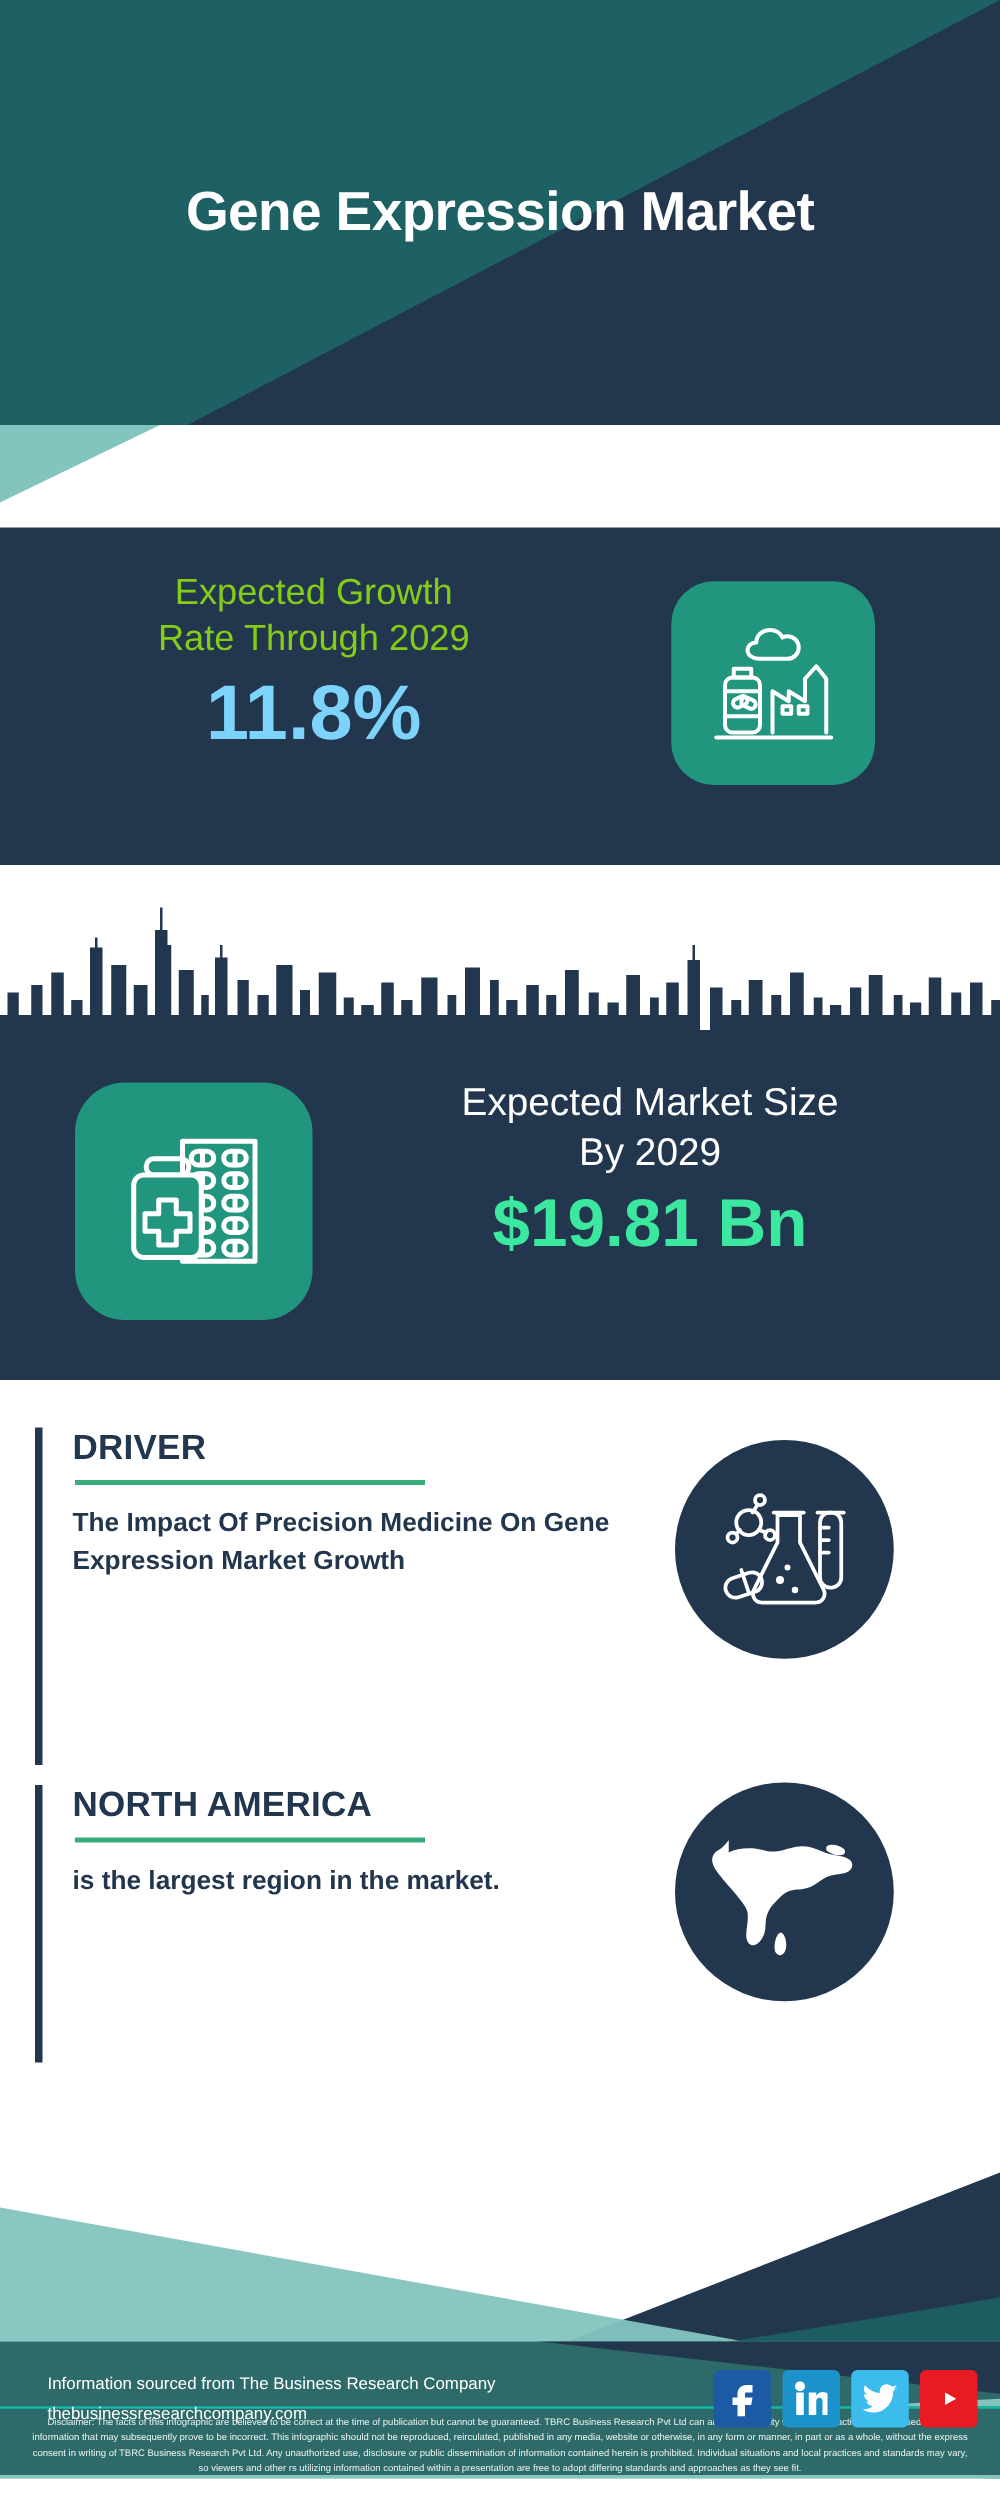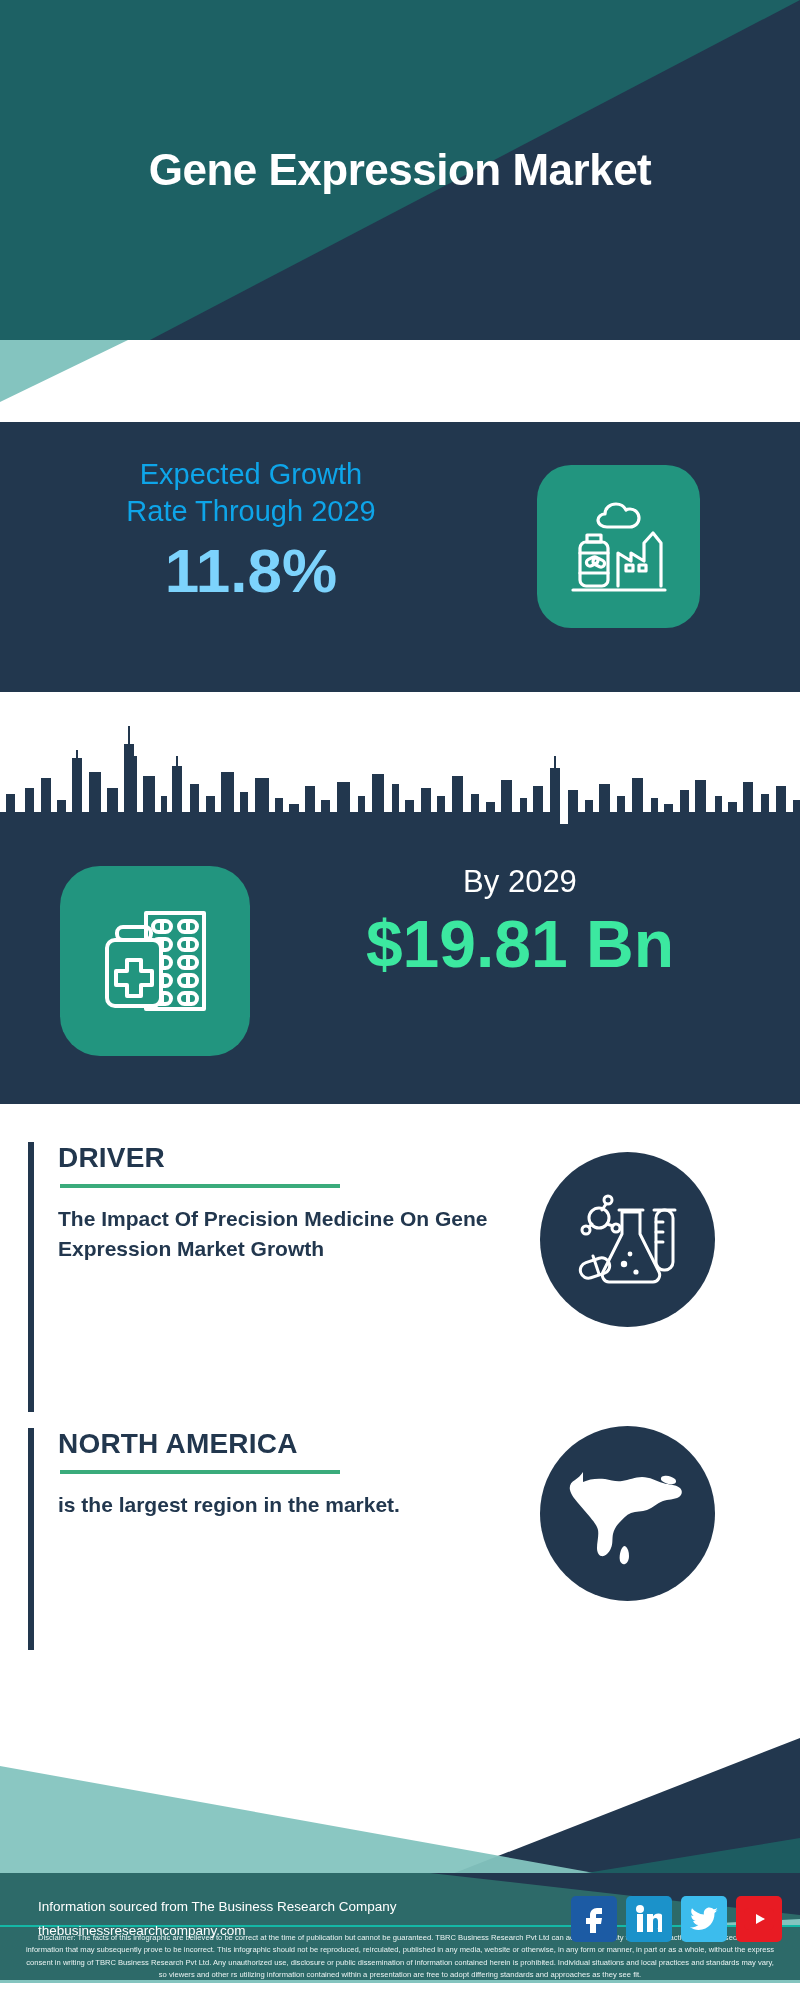--- a/index.html
+++ b/index.html
@@ -21,42 +21,42 @@
     text-align:right;
   }
 
   
   .gapband{position:absolute;left:0;top:340px;width:800px;height:82px;background:#ffffff;overflow:hidden;}
   .gapband svg{position:absolute;left:0;top:0;}
 
   
   .growth{position:absolute;left:0;top:422px;width:800px;height:270px;background:#22374e;}
   .growth-text{position:absolute;left:36px;top:34px;width:430px;text-align:center;}
-  .growth-label{color:#0ea5e9;font-size:29px;line-height:1.28;font-weight:normal;}
+  .growth-label{color:#84cc16;font-size:29px;line-height:1.28;font-weight:normal;}
   .growth-value{color:#7dd3fc;font-size:62px;font-weight:bold;line-height:1.05;margin-top:8px;}
   .growth-icon{
     position:absolute;left:537px;top:43px;width:163px;height:163px;
     background:#22957f;border-radius:34px;
     display:flex;align-items:center;justify-content:center;
   }
 
   
   .skyline-wrap{position:absolute;left:0;top:692px;width:800px;height:180px;background:#ffffff;overflow:hidden;}
   .skyline-wrap svg{position:absolute;left:0;bottom:0;}
 
   
   .market{position:absolute;left:0;top:826px;width:800px;height:278px;background:#22374e;}
   .market-icon{
     position:absolute;left:60px;top:40px;width:190px;height:190px;
     background:#22957f;border-radius:40px;
     display:flex;align-items:center;justify-content:center;
   }
   .market-text{position:absolute;left:280px;top:36px;width:480px;text-align:center;}
   .market-label{color:#ffffff;font-size:31px;line-height:1.3;}
-  .market-value{color:#3ce8a0;font-size:66px;font-weight:bold;line-height:1.05;margin-top:8px;}
+  .market-value{color:#3ce8a0;font-size:54px;font-weight:bold;line-height:1.05;margin-top:8px;}
 
   
   .content{position:absolute;left:0;top:1104px;width:800px;height:580px;background:#ffffff;}
   .card{position:absolute;}
   .card .bar{position:absolute;left:0;top:0;width:6px;background:#22374e;}
   .card-body{position:absolute;left:30px;top:0;width:470px;}
   .card-title{color:#22374e;font-size:28px;font-weight:bold;letter-spacing:0.2px;}
   .card-rule{width:280px;height:4px;background:#3aab7b;margin:10px 0 16px 2px;}
   .card-desc{color:#22374e;font-size:21px;font-weight:bold;line-height:1.42;}
   .circle-icon{
@@ -168,20 +168,21 @@
         <line x1="97" y1="96" x2="97" y2="107"></line>
 
         <rect x="26" y="30" width="34" height="13" rx="6"></rect>
 
         <rect x="16" y="43" width="54" height="66" rx="8" fill="#22957f"></rect>
 
         <path d="M36 63h14v11h11v14H50v11H36V88H25V74h11z"></path>
       </svg>
     </div>
     <div class="market-text">
+      <div class="market-label">Expected Market Size</div>
       <div class="market-label">By 2029</div>
       <div class="market-value">$19.81 Bn</div>
     </div>
   </div>
 
   <div class="content">
 
     <div class="card" style="left:28px;top:38px;width:500px;height:270px;">
       <div class="bar" style="height:270px;"></div>
       <div class="card-body">

